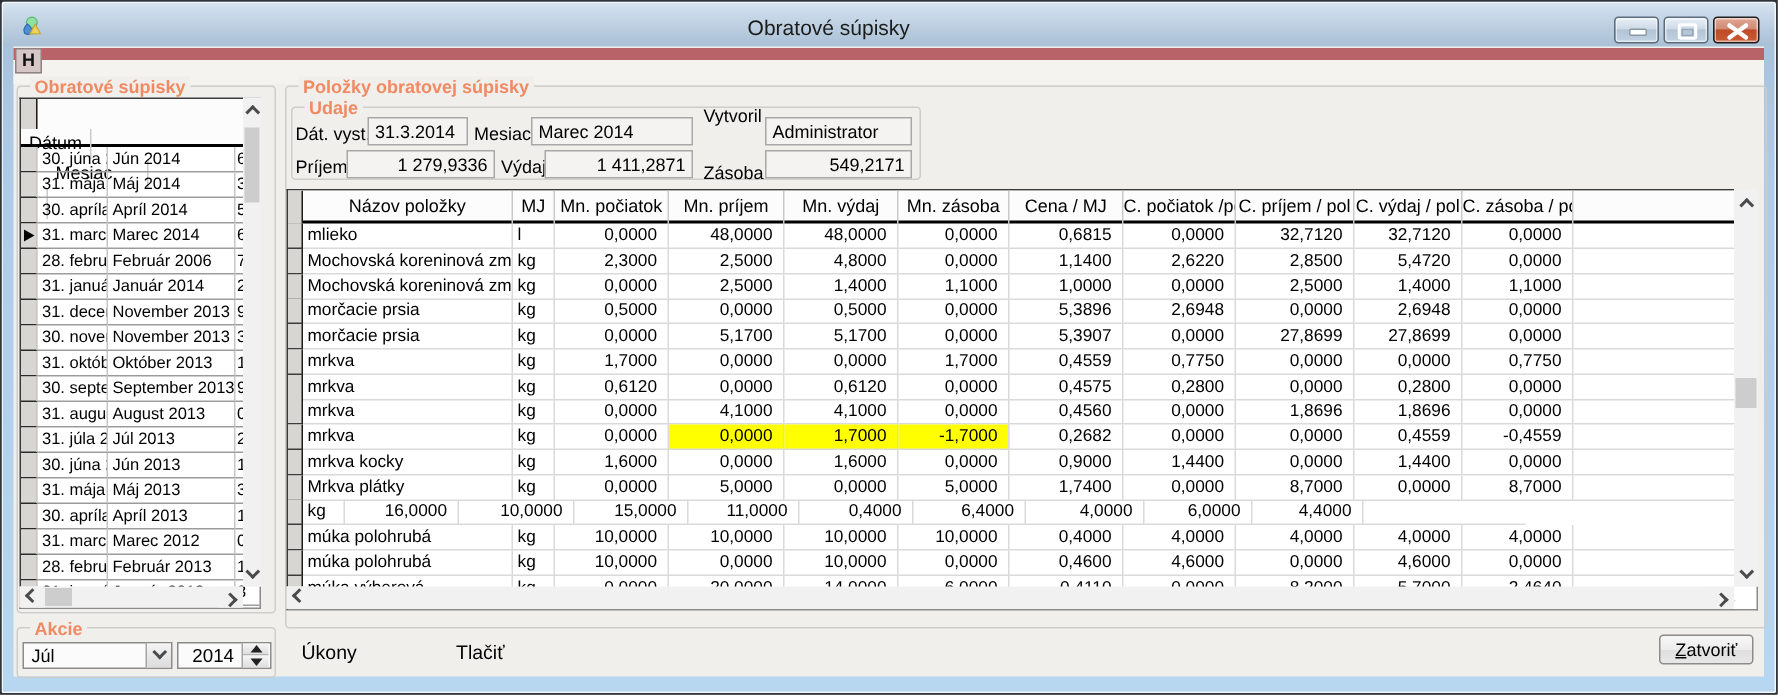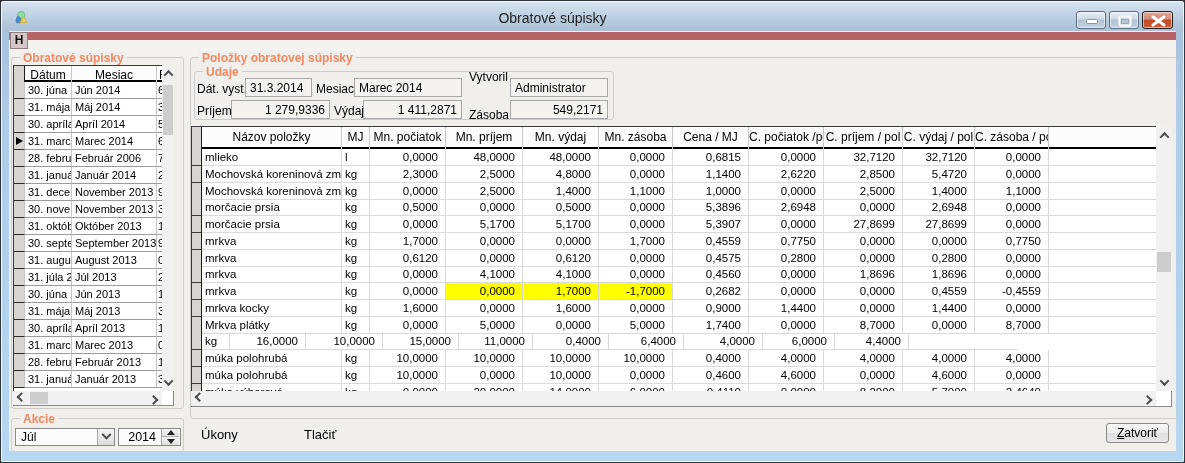--- a/index.html
+++ b/index.html
@@ -139,21 +139,21 @@
 
     <div class="client">
       <div class="topstrip"></div>
       <div class="redband"></div>
       <button class="hbtn" type="button">H</button>
 
       <div class="groupbox" id="gb-left" style="left: 2px; top: 26px; width: 173px; height: 352px;">
         <span class="grouplabel">Obratové súpisky</span>
       </div>
       <div class="tbl" id="left-table" style="left: 4px; top: 34px; width: 161px; height: 341px;">
-          <div class="thead" style="height: 16px;">
+          <div class="thead" style="height: 32px; flex-direction: column;">
             <div class="thcell ind" style="width: 11px; height: 20px;"></div>
             <div class="thcell" style="width: 47px; height: 20px; line-height: 19px;">Dátum</div>
             <div class="thcell" style="width: 85px; height: 20px; line-height: 19px;">Mesiac</div>
             <div class="thcell" style="width: 18px; height: 20px; line-height: 19px;">F</div>
           </div>
           <div class="trow">
             <div class="tcell ind" style="width: 11px;"></div>
             <div class="tcell" style="width: 47px;">30. júna 2014</div>
             <div class="tcell" style="width: 85px;">Jún 2014</div>
             <div class="tcell" style="width: 18px;">6</div>
@@ -240,21 +240,21 @@
           </div>
           <div class="trow">
             <div class="tcell ind" style="width: 11px;"></div>
             <div class="tcell" style="width: 47px;">30. apríla 2013</div>
             <div class="tcell" style="width: 85px;">Apríl 2013</div>
             <div class="tcell" style="width: 18px;">1</div>
           </div>
           <div class="trow">
             <div class="tcell ind" style="width: 11px;"></div>
             <div class="tcell" style="width: 47px;">31. marca 2013</div>
-            <div class="tcell" style="width: 85px;">Marec 2013</div>
+            <div class="tcell" style="width: 85px;">Marec 2012</div>
             <div class="tcell" style="width: 18px;">0</div>
           </div>
           <div class="trow">
             <div class="tcell ind" style="width: 11px;"></div>
             <div class="tcell" style="width: 47px;">28. februára 2013</div>
             <div class="tcell" style="width: 85px;">Február 2013</div>
             <div class="tcell" style="width: 18px;">1</div>
           </div>
           <div class="trow">
             <div class="tcell ind" style="width: 11px;"></div>

